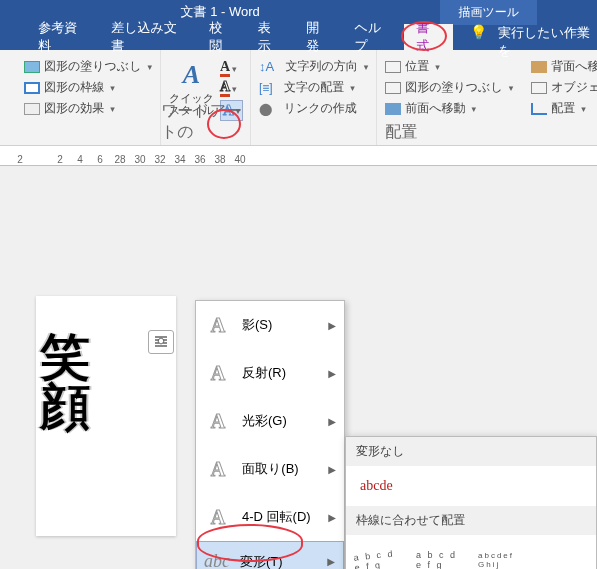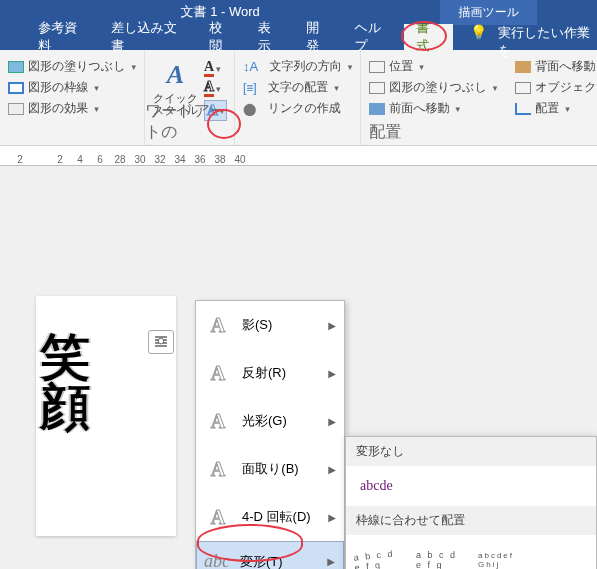--- a/index.html
+++ b/index.html
@@ -4,25 +4,25 @@
 <style>
 * { margin: 0; padding: 0; box-sizing: border-box; font-family: "Meiryo UI", "Yu Gothic", sans-serif; }
 body { background: #fff; width: 597px; height: 569px; overflow: hidden; position: relative; }
 
 .titlebar { background: #2b579a; height: 24px; display: flex; align-items: center; font-size: 13px; color: #fff; }
 .title-center { flex: 1; text-align: center; }
 .title-tool { background: #3d6bb3; padding: 4px 18px; margin-right: 60px; font-size: 12px; }
 
 .tabbar { background: #2b579a; height: 26px; display: flex; font-size: 13px; color: #fff; }
 .tab { padding: 0 12px; height: 26px; display: flex; align-items: center; cursor: pointer; }
-.tab.active { background: #f3f3f3; color: #4d7c0f; position: relative; }
+.tab.active { background: #f3f3f3; color: #a21caf; position: relative; }
 .tab-circle { position: absolute; border: 2px solid #e63946; border-radius: 50%; left: -3px; top: -3px; width: 46px; height: 30px; pointer-events: none; }
 .bulb { margin-left: 18px; font-size: 14px; }
 
-.ribbon { background: #f3f3f3; height: 96px; display: flex; border-bottom: 1px solid #d0d0d0; font-size: 12px; color: #444; }
+.ribbon { background: #f3f3f3; height: 96px; display: flex; border-bottom: 1px solid #d0d0d0; font-size: 12px; color: #444; padding-left: 16px; }
 .group { border-right: 1px solid #e1e1e1; padding: 6px 8px 2px; display: flex; flex-direction: column; }
 .group-label { font-size: 16px; color: #666; margin-top: auto; }
 .btnrow { display: flex; align-items: center; gap: 4px; padding: 2px 0; white-space: nowrap; }
 .sq { width: 16px; height: 12px; display: inline-block; }
 .dd { font-size: 9px; color: #666; margin-left: 2px; }
 
 .bigbtn { display: flex; flex-direction: column; align-items: center; width: 46px; }
 .bigbtn .lbl { font-size: 11px; text-align: center; line-height: 1.1; margin-top: 2px; }
 
 .red-circle2 { position: absolute; border: 2px solid #e63946; border-radius: 50%; width: 34px; height: 30px; left: 207px; top: 109px; pointer-events: none; z-index: 5; }
@@ -42,21 +42,21 @@
 .dd-item { display: flex; align-items: center; padding: 10px 8px; gap: 10px; position: relative; }
 .dd-item:hover, .dd-item.hover { background: #e8eff9; }
 .dd-item.hover { background: #cde0f5; border: 1px solid #9ac; padding: 9px 7px; }
 .dd-icon { width: 28px; height: 28px; display: flex; align-items: center; justify-content: center; font-size: 20px; font-family: Georgia, serif; color: #888; font-weight: bold; }
 .dd-icon.outline { -webkit-text-stroke: 1px #999; color: #fff; }
 .dd-arrow { position: absolute; right: 8px; font-size: 10px; color: #666; }
 .dd-abc { font-style: italic; font-family: Georgia, serif; color: #888; font-size: 18px; }
 
 .gallery { position: absolute; left: 345px; top: 270px; width: 252px; background: #fff; border: 1px solid #bbb; box-shadow: 2px 2px 8px rgba(0,0,0,0.25); z-index: 30; font-size: 12px; padding-bottom: 10px; overflow: hidden; }
 .gal-head { background: #f0f0f0; padding: 6px 10px; font-weight: normal; color: #444; }
-.gal-sample { padding: 12px 14px; font-family: Georgia, serif; font-size: 14px; color: #701a75; }
+.gal-sample { padding: 12px 14px; font-family: Georgia, serif; font-size: 14px; color: #b91c1c; }
 .gal-grid { display: flex; flex-wrap: wrap; padding: 6px 8px; gap: 6px 10px; }
 .gal-cell { width: 52px; height: 38px; display: flex; align-items: center; justify-content: center; font-family: Georgia, serif; font-size: 14px; color: #555; position: relative; }
 
 .curve1 { font-size: 9px; letter-spacing: 2px; }
 
 svg.icon-svg { width: 16px; height: 16px; }
 </style>
 </head>
 <body>
 

